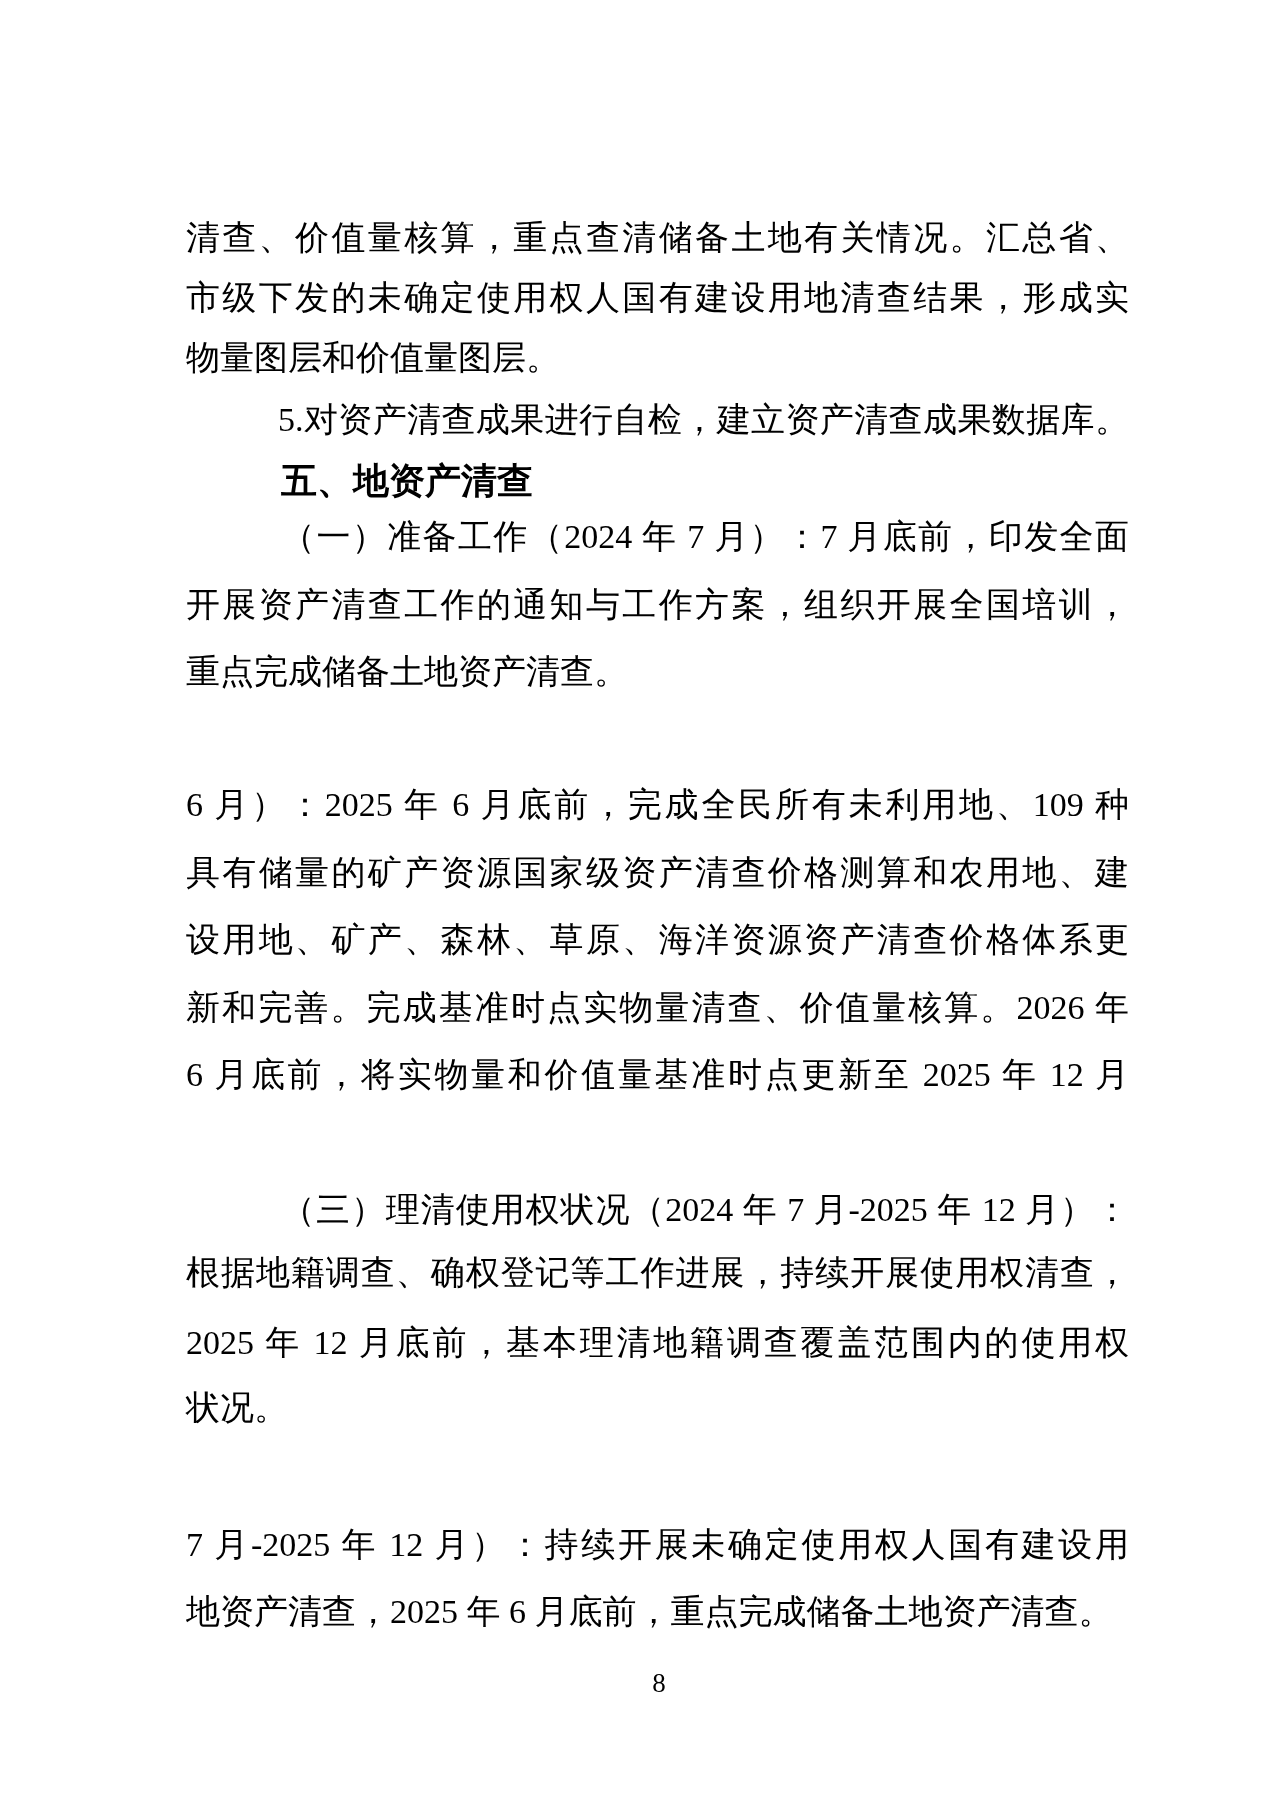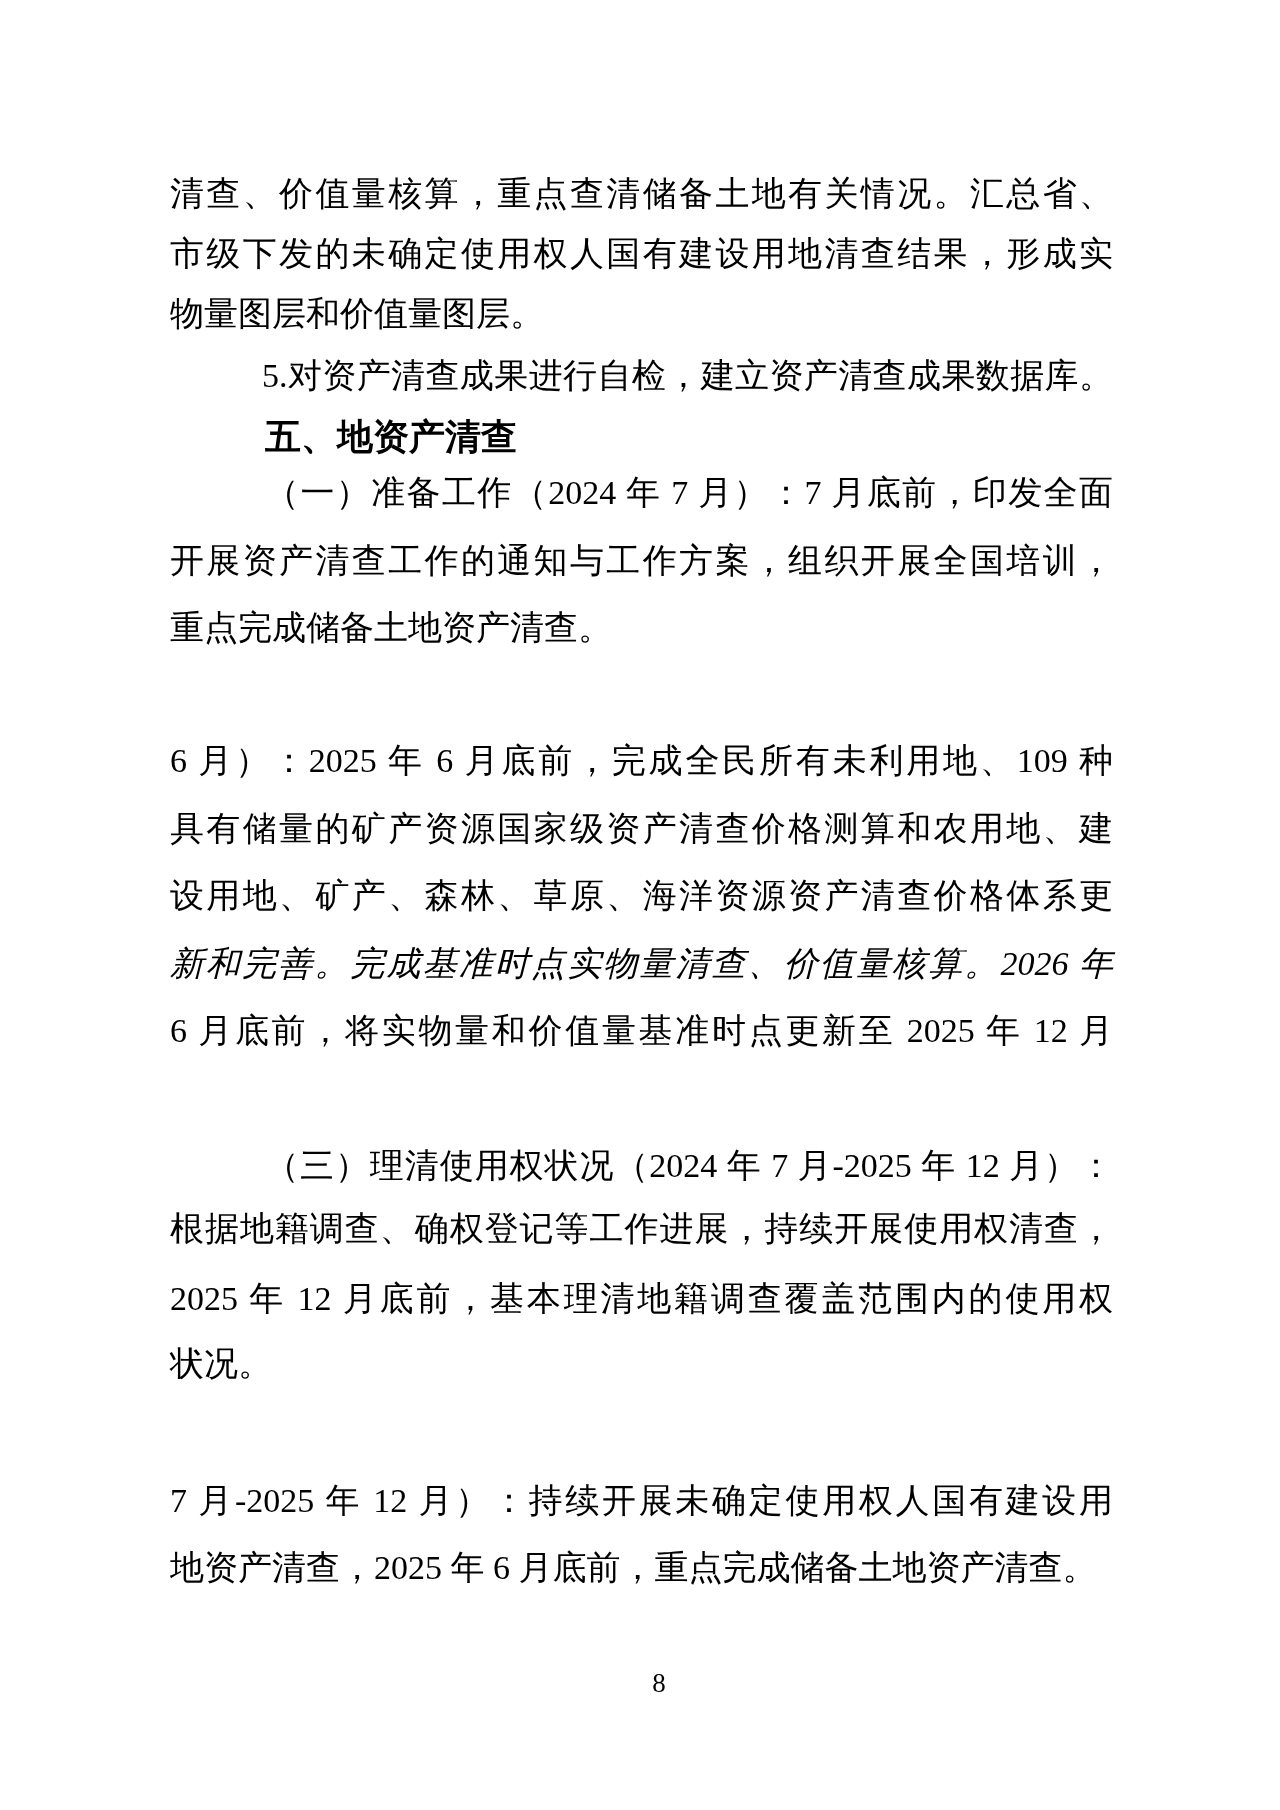--- a/index.html
+++ b/index.html
@@ -17,28 +17,29 @@
   }
   .text-block {
     position: absolute;
     left: 170px;
     top: 0;
     width: 943px;
     height: 1810px;
   }
   .line {
     position: absolute;
-    left: 0;
+    left: 16px;
     width: 943px;
     box-sizing: border-box;
     font-family: "Liberation Serif", "DejaVu Serif", serif;
     font-size: 34px;
     line-height: 41px;
     color: #000000;
     white-space: normal;
+    margin-top: 44px;
   }
   .line.j-stretch {
     text-align: justify;
     text-align-last: justify;
     -moz-text-align-last: justify;
   }
   .line.j-left {
     text-align: center;
     text-align-last: left;
   }
@@ -74,21 +75,21 @@
       <div class="line style-body j-stretch" style="top: 233px;"><span class="seg-body">市级下发的未确定使用权人国有建设用地清查结果，形成实</span></div>
       <div class="line style-body j-left" style="top: 293px;"><span class="seg-body">物量图层和价值量图层。</span></div>
       <div class="line style-body j-stretch" style="top: 355px; padding-left: 92px;"><span class="seg-body">5.对资产清查成果进行自检，建立资产清查成果数据库。</span></div>
       <div class="line style-heading j-left" style="top: 416px; padding-left: 95px;"><span class="seg-heading">五、地资产清查</span></div>
       <div class="line style-body j-stretch" style="top: 472px; padding-left: 95px;"><span class="seg-lead">（一）准备工作（2024 年 7 月）：</span><span class="seg-body">7 月底前，印发全面</span></div>
       <div class="line style-body j-stretch" style="top: 540px;"><span class="seg-body">开展资产清查工作的通知与工作方案，组织开展全国培训，</span></div>
       <div class="line style-body j-left" style="top: 607px;"><span class="seg-body">重点完成储备土地资产清查。</span></div>
       <div class="line style-body j-stretch" style="top: 740px;"><span class="seg-lead">6 月）：</span><span class="seg-body">2025 年 6 月底前，完成全民所有未利用地、109 种</span></div>
       <div class="line style-body j-stretch" style="top: 808px;"><span class="seg-body">具有储量的矿产资源国家级资产清查价格测算和农用地、建</span></div>
       <div class="line style-body j-stretch" style="top: 875px; font-family: Liberation Serif, serif;"><span class="seg-body">设用地、矿产、森林、草原、海洋资源资产清查价格体系更</span></div>
-      <div class="line style-body j-stretch" style="top: 943px; font-style: italic;"><span class="seg-body">新和完善。完成基准时点实物量清查、价值量核算。2026 年</span></div>
+      <div class="line style-body j-stretch" style="top: 943px;"><span class="seg-body">新和完善。完成基准时点实物量清查、价值量核算。2026 年</span></div>
       <div class="line style-body j-stretch" style="top: 1010px;"><span class="seg-body">6 月底前，将实物量和价值量基准时点更新至 2025 年 12 月</span></div>
       <div class="line style-body j-stretch" style="top: 1145px; padding-left: 95px;"><span class="seg-lead">（三）理清使用权状况（2024 年 7 月-2025 年 12 月）：</span></div>
       <div class="line style-body j-stretch" style="top: 1208px;"><span class="seg-body">根据地籍调查、确权登记等工作进展，持续开展使用权清查，</span></div>
       <div class="line style-body j-stretch" style="top: 1278px;"><span class="seg-body">2025 年 12 月底前，基本理清地籍调查覆盖范围内的使用权</span></div>
       <div class="line style-body j-left" style="top: 1343px;"><span class="seg-body">状况。</span></div>
       <div class="line style-body j-stretch" style="top: 1480px;"><span class="seg-lead">7 月-2025 年 12 月）：</span><span class="seg-body">持续开展未确定使用权人国有建设用</span></div>
       <div class="line style-body j-left" style="top: 1547px;"><span class="seg-body">地资产清查，2025 年 6 月底前，重点完成储备土地资产清查。</span></div>
     </div>
   <div class="page-number" style="top: 1668px;">8</div>
 </div>

